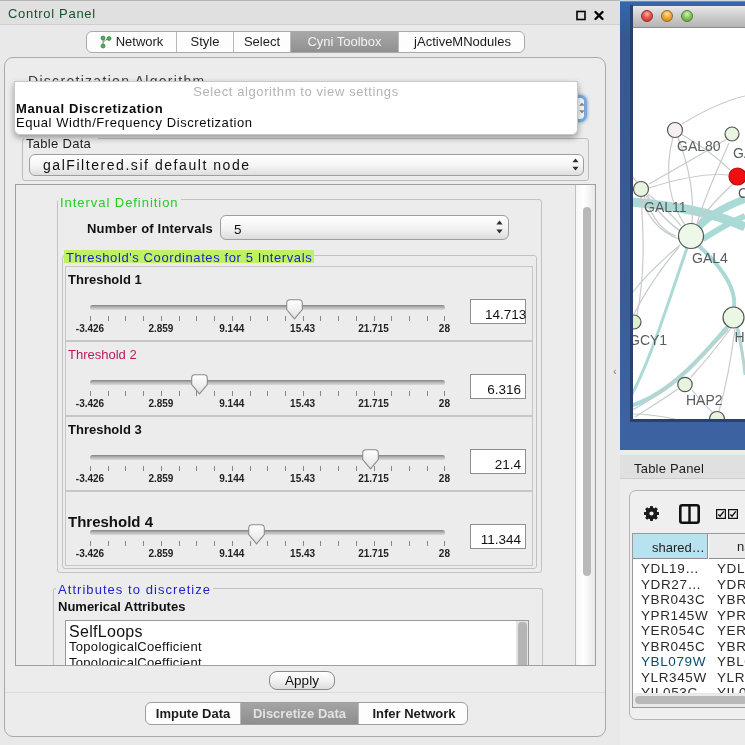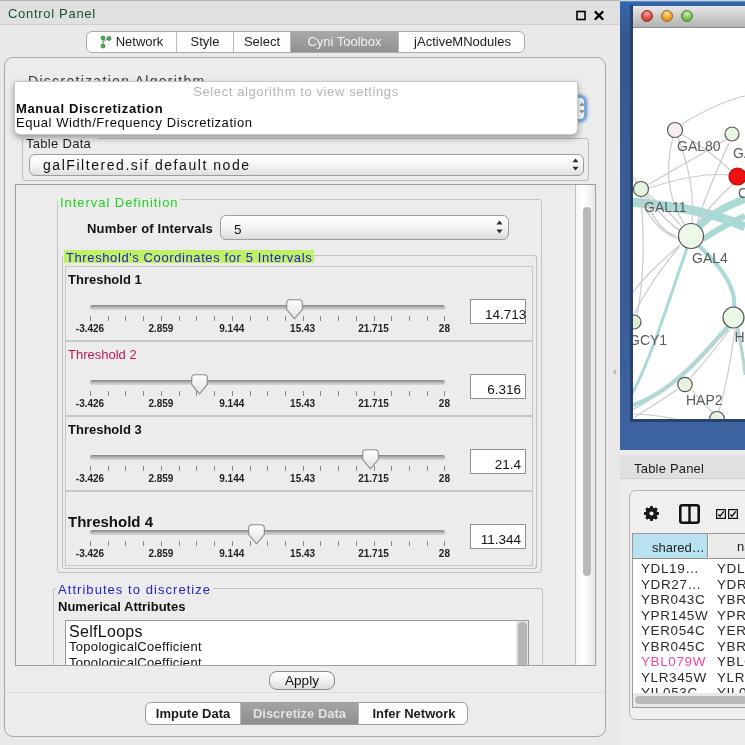--- a/index.html
+++ b/index.html
@@ -119,21 +119,21 @@
 <div style="left:8px;top:16.5px;width:70px;height:15px;font-size:13.5px;letter-spacing:0.6px;color:#2a2a2a;">YDR27…</div>
 <div style="left:84px;top:16.5px;width:40px;height:15px;font-size:13.5px;letter-spacing:0.6px;color:#2a2a2a;">YDR2</div>
 <div style="left:8px;top:32.0px;width:70px;height:15px;font-size:13.5px;letter-spacing:0.6px;color:#2a2a2a;">YBR043C</div>
 <div style="left:84px;top:32.0px;width:40px;height:15px;font-size:13.5px;letter-spacing:0.6px;color:#2a2a2a;">YBR0</div>
 <div style="left:8px;top:47.5px;width:70px;height:15px;font-size:13.5px;letter-spacing:0.6px;color:#2a2a2a;">YPR145W</div>
 <div style="left:84px;top:47.5px;width:40px;height:15px;font-size:13.5px;letter-spacing:0.6px;color:#2a2a2a;">YPR1</div>
 <div style="left:8px;top:63.0px;width:70px;height:15px;font-size:13.5px;letter-spacing:0.6px;color:#2a2a2a;">YER054C</div>
 <div style="left:84px;top:63.0px;width:40px;height:15px;font-size:13.5px;letter-spacing:0.6px;color:#2a2a2a;">YER0</div>
 <div style="left:8px;top:78.5px;width:70px;height:15px;font-size:13.5px;letter-spacing:0.6px;color:#2a2a2a;">YBR045C</div>
 <div style="left:84px;top:78.5px;width:40px;height:15px;font-size:13.5px;letter-spacing:0.6px;color:#2a2a2a;">YBR0</div>
-<div style="left:8px;top:94.0px;width:70px;height:15px;font-size:13.5px;letter-spacing:0.6px;color:#ec4899;">YBL079W</div>
+<div style="left:8px;top:94.0px;width:70px;height:15px;font-size:13.5px;letter-spacing:0.6px;color:#0c4a6e;">YBL079W</div>
 <div style="left:84px;top:94.0px;width:40px;height:15px;font-size:13.5px;letter-spacing:0.6px;color:#2a2a2a;">YBL0</div>
 <div style="left:8px;top:109.5px;width:70px;height:15px;font-size:13.5px;letter-spacing:0.6px;color:#2a2a2a;">YLR345W</div>
 <div style="left:84px;top:109.5px;width:40px;height:15px;font-size:13.5px;letter-spacing:0.6px;color:#2a2a2a;">YLR3</div>
 <div style="left:8px;top:125.0px;width:70px;height:15px;font-size:13.5px;letter-spacing:0.6px;color:#2a2a2a;">YIL053C</div>
 <div style="left:84px;top:125.0px;width:40px;height:15px;font-size:13.5px;letter-spacing:0.6px;color:#2a2a2a;">YIL0</div>
 </div>
 <div style="left:633px;top:693px;width:112px;height:14px;background:#e9e9e9;"></div>
 <div style="left:635px;top:696px;width:112px;height:8px;border-radius:4px;background:#b9b9b9;"></div>
 <div style="left:632px;top:707px;width:113px;height:1px;background:#9a9a9a;"></div>
 <div style="left:0;top:0;width:620px;height:25px;background:#e0e0e0;border-top:1px solid #b5b5b5;border-bottom:1px solid #cfcfcf;"></div>

